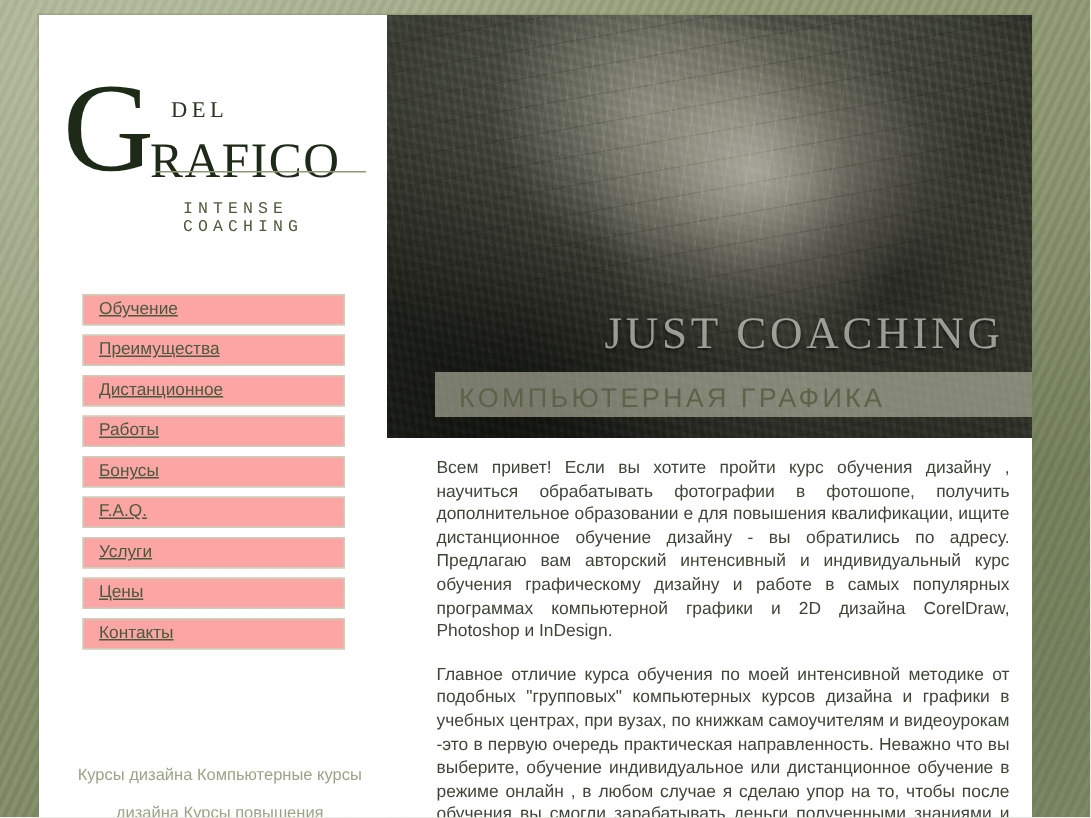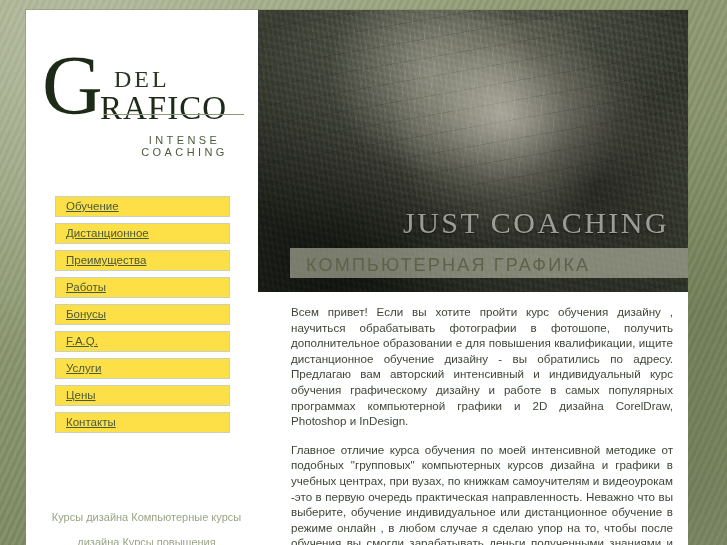--- a/index.html
+++ b/index.html
@@ -77,42 +77,41 @@
     font-size: 84px;
     line-height: 84px;
     color: #1e2a18;
     letter-spacing: -2px;
   }
   .logo .del {
     position: absolute;
     left: 72px;
     top: 18px;
     font-family: "Liberation Serif", serif;
-    font-size: 24px;
+    font-size: 15px;
     letter-spacing: 3px;
     color: #2b3622;
   }
   .logo .rafico {
     position: absolute;
     left: 58px;
     top: 42px;
     font-family: "Liberation Serif", serif;
     font-size: 33px;
     letter-spacing: 1px;
     color: #1e2a18;
   }
   .logo .tagline {
     position: absolute;
     left: 80px;
     top: 86px;
-    font-family: Liberation Sans, sans-serif;
+    font-family: Liberation Mono, monospace;
     font-size: 11px;
     letter-spacing: 3.4px;
     color: #4c5a3c;
-    text-align: center;
   }
   .logo-rule {
     position: absolute;
     left: 78px;
     top: 104px;
     width: 140px;
     height: 1px;
     background: #8c9a77;
   }
 
@@ -121,21 +120,21 @@
     position: absolute;
     left: 29px;
     top: 186px;
     width: 175px;
   }
   .nav-item {
     position: relative;
     display: block;
     height: 21px;
     margin-bottom: 6px;
-    background: #fde047;
+    background: #fca5a5;
     border: 1px solid #c9d1ba;
     box-sizing: border-box;
   }
   .nav-item span {
     position: absolute;
     left: 10px;
     top: 3px;
     font-size: 11.5px;
     color: #4a5a3a;
     text-decoration: underline;
@@ -262,24 +261,24 @@
         <div class="rafico">RAFICO</div>
         <div class="tagline">INTENSE COACHING</div>
       </div>
       <div class="logo-rule"></div>
 
       <div class="nav">
         <a class="nav-item" href="#">
             <span>Обучение</span>
           </a>
         <a class="nav-item" href="#">
+            <span>Преимущества</span>
+          </a>
+        <a class="nav-item" href="#">
             <span>Дистанционное</span>
-          </a>
-        <a class="nav-item" href="#">
-            <span>Преимущества</span>
           </a>
         <a class="nav-item" href="#">
             <span>Работы</span>
           </a>
         <a class="nav-item" href="#">
             <span>Бонусы</span>
           </a>
         <a class="nav-item" href="#">
             <span>F.A.Q.</span>
           </a>

